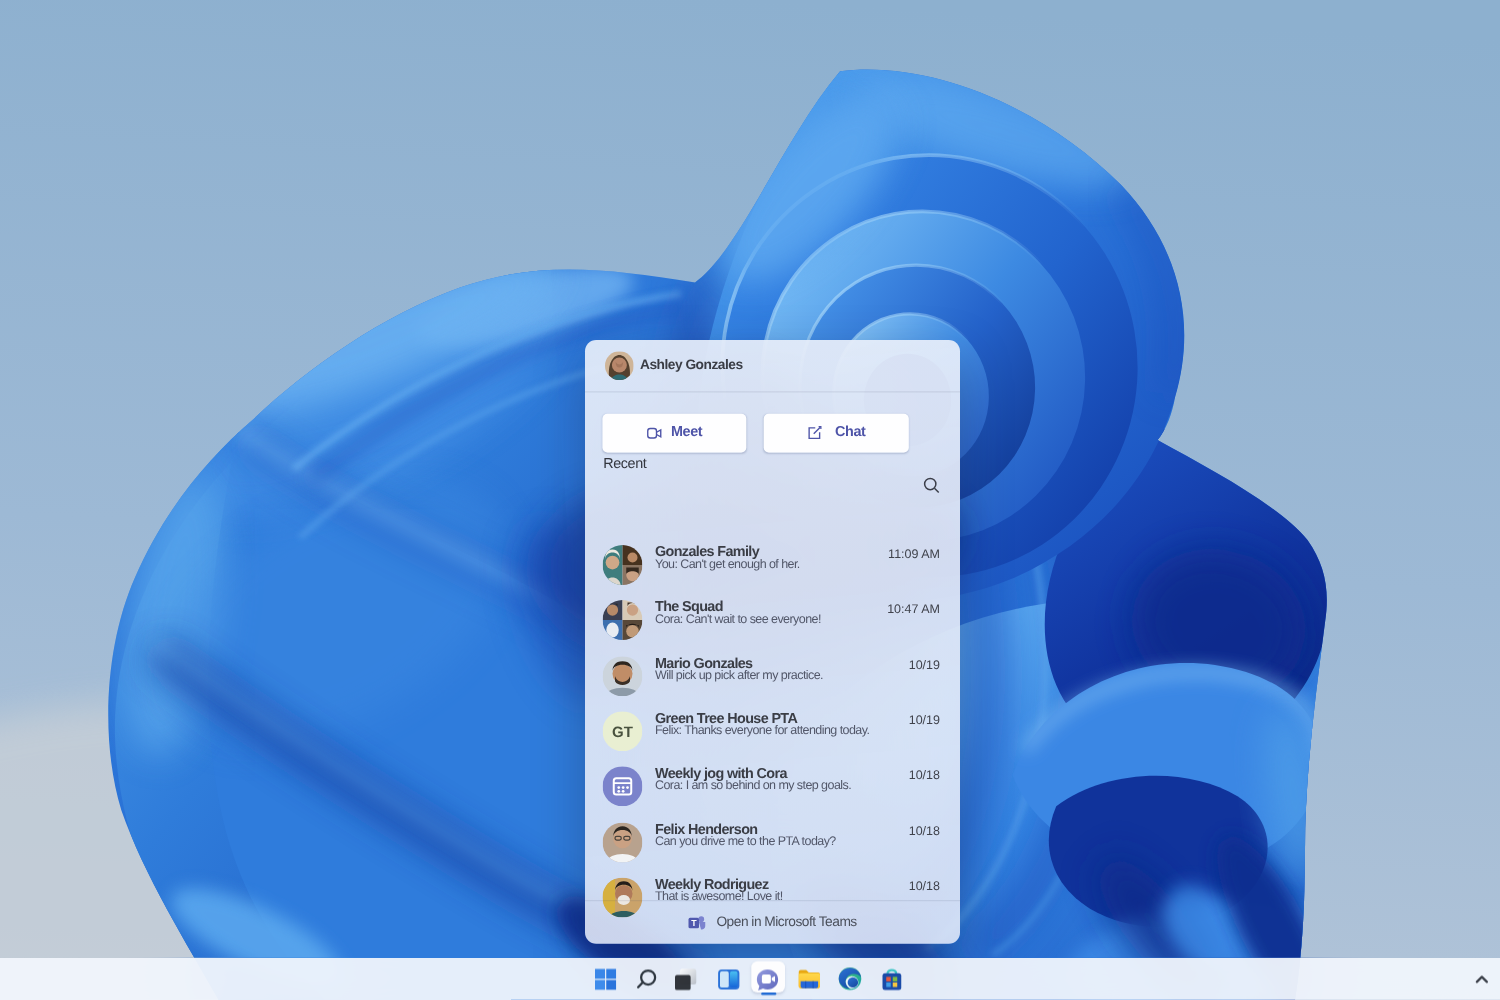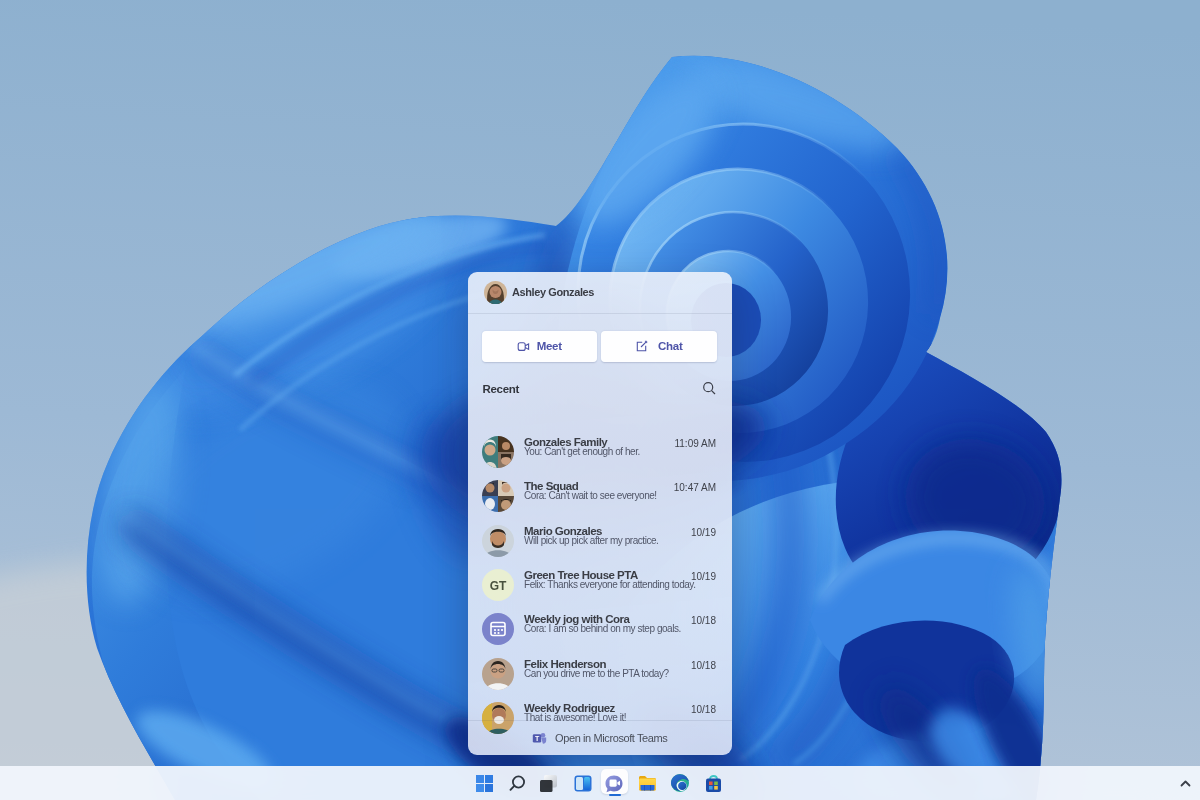--- a/index.html
+++ b/index.html
@@ -7,32 +7,32 @@
 #wall{position:absolute;left:0;top:0;}
 #wm{position:absolute;left:932px;top:739px;color:rgba(231,237,243,0.60);
   font-family:"Liberation Serif",serif;font-weight:bold;font-size:27px;
   letter-spacing:2.5px;text-shadow:0 1px 1px rgba(40,60,90,0.10);}
 #wm .mx{font-family:"Liberation Sans",sans-serif;font-weight:normal;
   font-size:23px;letter-spacing:0.5px;color:rgba(222,230,240,0.48);}
 #wm .bar{font-weight:normal;color:rgba(222,230,240,0.42);font-family:"Liberation Sans",sans-serif;font-size:24px;}
 #panel{position:absolute;left:468px;top:271.5px;width:263.5px;height:483px;
   border-radius:9px;background:linear-gradient(175deg,rgba(243,246,253,0.87),rgba(236,239,250,0.84));
   -webkit-backdrop-filter:blur(60px) saturate(0.85);backdrop-filter:blur(60px) saturate(0.85);
-  box-shadow:0 16px 40px rgba(25,40,75,0.35);overflow:hidden;}
+  box-shadow:0 16px 40px rgba(25,40,75,0.35);overflow:hidden;padding-left:36px;}
 #phead{position:absolute;left:0;top:0;width:100%;height:41px;
   border-bottom:1px solid rgba(70,80,110,0.12);}
 #phead .av{position:absolute;left:16px;top:9px;width:23px;height:23px;border-radius:50%;overflow:hidden;}
 #phead .nm{position:absolute;left:44px;top:14px;font-size:11px;font-weight:bold;letter-spacing:-0.4px;color:#3a3d45;}
 .btn{position:absolute;top:59px;width:115.5px;height:31px;background:rgba(255,255,255,0.97);
   border-radius:4px;box-shadow:0 0.5px 1.5px rgba(60,70,110,0.22);
   display:flex;align-items:center;justify-content:center;gap:7px;
   color:#4e54a8;font-size:11.5px;font-weight:bold;letter-spacing:-0.3px;}
 #btnMeet{left:13.5px;}
-#btnChat{left:133px;gap:10px;}
-#recent{position:absolute;left:14.5px;top:111px;font-size:11.5px;font-weight:bold;letter-spacing:-0.3px;color:#33363e;}
+#btnChat{left:143px;gap:10px;}
+#recent{position:absolute;left:14.5px;top:93px;font-size:11.5px;font-weight:normal;letter-spacing:-0.3px;color:#33363e;}
 #srch{position:absolute;right:16px;top:109px;}
 .row{position:absolute;left:0;width:100%;height:44.3px;margin-top:28px;}
 .row .av{position:absolute;left:14px;top:6px;width:32px;height:32px;border-radius:50%;overflow:hidden;}
 .row .t1{position:absolute;left:56px;top:6px;font-size:11.5px;font-weight:bold;letter-spacing:-0.5px;color:#3a3d45;white-space:nowrap;}
 .row .t2{position:absolute;left:56px;top:16px;font-size:10px;letter-spacing:-0.45px;color:#525769;white-space:nowrap;}
 .row .tm{position:absolute;right:15.5px;top:8px;font-size:10px;color:#40434c;}
 #pfoot{position:absolute;left:0;bottom:0;width:100%;height:34px;
   border-top:1px solid rgba(70,80,110,0.12);
   display:flex;align-items:center;justify-content:center;gap:8px;
   font-size:11px;letter-spacing:-0.4px;color:#4a4f5a;}

